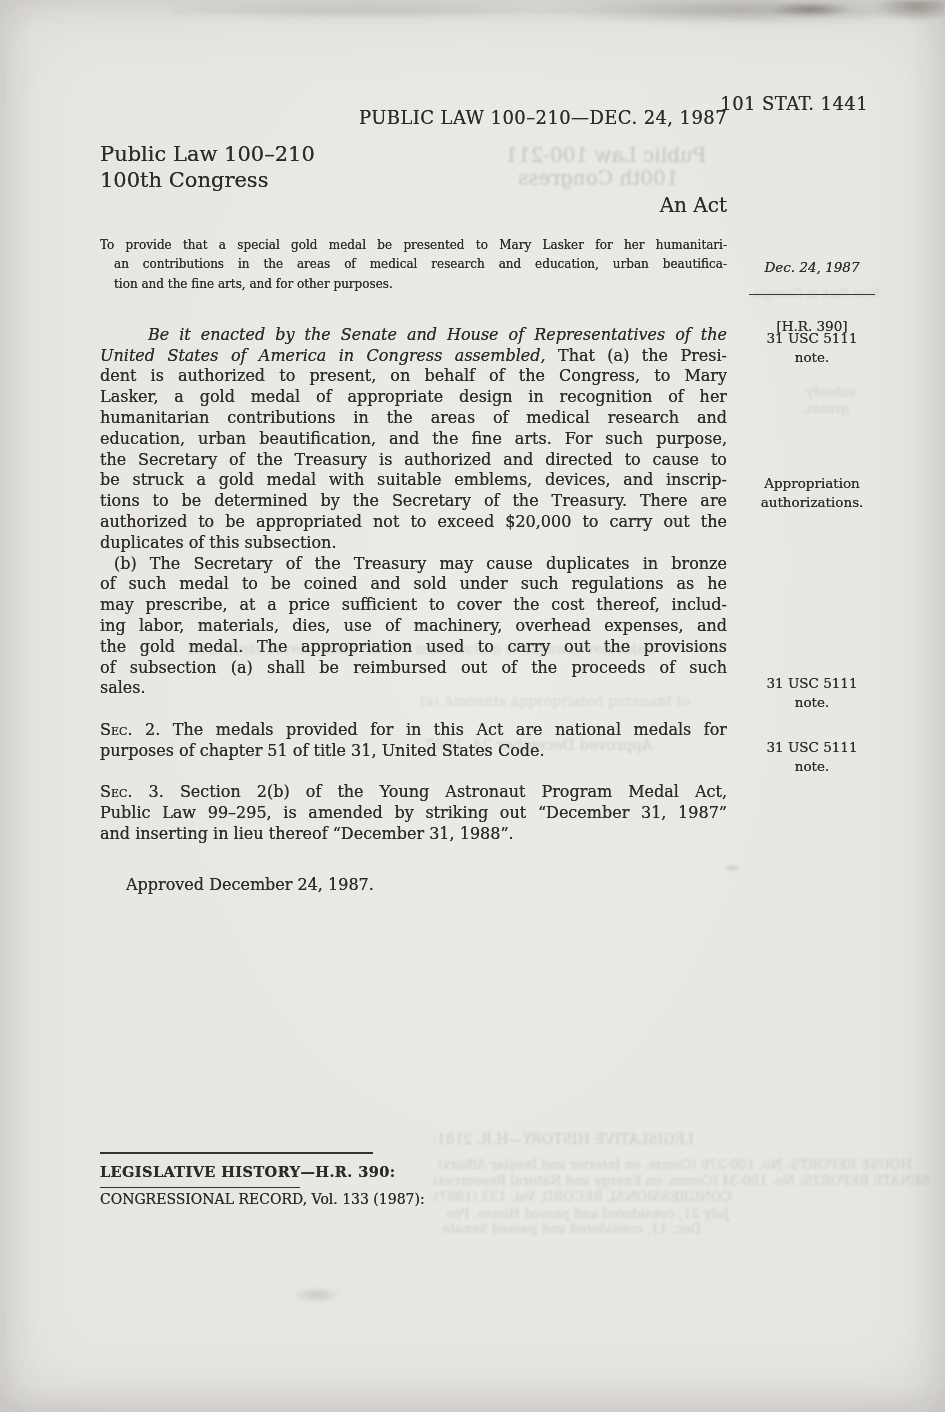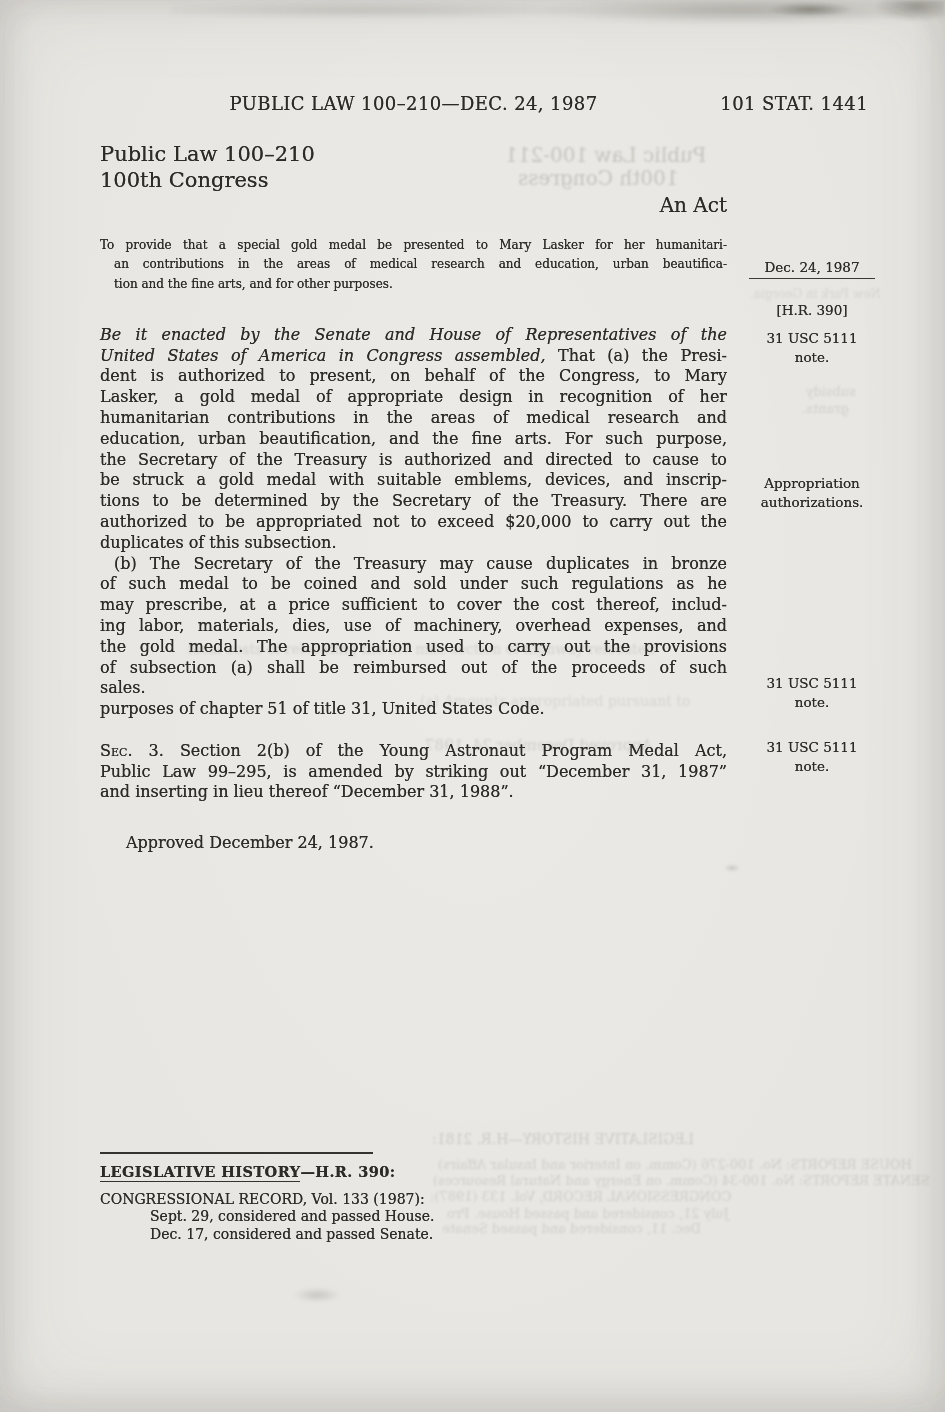--- a/index.html
+++ b/index.html
@@ -25,21 +25,21 @@
                 inset 0 -14px 40px rgba(70,66,56,0.05);
   }
   .ink { text-shadow: 0 0 0.6px rgba(45,43,38,0.85); }
 
   
   .running-header {
     position: absolute; left: 100px; top: 93px; width: 768px; height: 24px;
     font-size: 18px; letter-spacing: 0.4px;
   }
   .running-header .center {
-    position: absolute; left: 0; top: 0; width: 627px; text-align: center;
+    position: absolute; left: 0; top: 14px; width: 627px; text-align: right;
   }
   .running-header .right {
     position: absolute; right: 0; top: 0;
   }
 
   
   .law-heading {
     position: absolute; left: 100px; top: 141px;
     font-size: 21px; line-height: 26px;
   }
@@ -64,44 +64,44 @@
   }
   .plast { text-align: left; text-align-last: left; }
 
   
   .body-col {
     position: absolute; left: 100px; top: 304px; width: 627px;
     font-size: 16px; line-height: 20.8px;
   }
   .para { margin: 0; }
   .para .pl { text-indent: 14px; }
-  .ital { font-style: italic; }
+  .ital { font-style: italic; margin-left: 48px; }
   .sc { font-variant: small-caps; }
   .approved { margin-top: 30px; text-indent: 26px; }
 
   
   .margin-note {
     position: absolute; left: 749px; width: 126px;
     font-size: 13.5px; line-height: 18.5px;
     white-space: pre-line;
     text-align: center;
   }
   .note-date { top: 239px; text-align: center; }
-  .note-date .date { display: block; padding-bottom: 2px; border-bottom: 1px solid #3a3833; }
+  .note-date .date { display: block; padding-bottom: 18px; border-bottom: 1px solid #3a3833; font-style: italic; }
   .note-date .bill { display: block; padding-top: 3px; }
   .note-usc-1 { top: 329px; }
   .note-appropriation { top: 474px; }
   .note-usc-2 { top: 674px; }
   .note-usc-3 { top: 738px; }
 
   
   .leghist { position: absolute; left: 100px; top: 1152px; width: 360px; font-size: 14px; }
   .leghist-rule { width: 273px; border-top: 2px solid #35332e; margin-bottom: 9px; }
   .leghist-title { font-weight: 700; font-size: 14.5px; letter-spacing: 0.4px; white-space: nowrap; }
-  .leghist-title .u { border-bottom: 1.5px solid #35332e; padding-bottom: 1px; }
+  .leghist-title .u { border-bottom: 1.5px solid #35332e; padding-bottom: 7px; }
   .leghist-record { margin-top: 11px; white-space: nowrap; }
   .leghist-entries { padding-left: 50px; line-height: 17.5px; margin-top: 1px; white-space: nowrap; }
 
   
   .bleed-layer { position: absolute; inset: 0; pointer-events: none; }
   .bleed {
     position: absolute; color: #a7a69f; filter: blur(0.9px);
     white-space: nowrap; opacity: 0.55;
   }
   .mirror { transform: scaleX(-1); }
@@ -202,40 +202,39 @@
       <div class="pl">(b) The Secretary of the Treasury may cause duplicates in bronze
 of such medal to be coined and sold under such regulations as he
 may prescribe, at a price sufficient to cover the cost thereof, includ-
 ing labor, materials, dies, use of machinery, overhead expenses, and
 the gold medal. The appropriation used to carry out the provisions
 of subsection (a) shall be reimbursed out of the proceeds of such</div>
       <div class="plast">sales.</div>
     </div>
 
     <div class="para">
+      <div class="pl">
+        <span class="sc">Sec.</span><span> 2. The medals provided for in this Act are national medals for</span>
+      </div>
       <div class="plast">purposes of chapter 51 of title 31, United States Code.</div>
     </div>
 
     <div class="para">
       <div class="pl">
         <span class="sc">Sec.</span><span> 3. Section 2(b) of the Young Astronaut Program Medal Act,
 Public Law 99–295, is amended by striking out “December 31, 1987”</span>
       </div>
       <div class="plast">and inserting in lieu thereof “December 31, 1988”.</div>
     </div>
 
     <div class="approved">Approved December 24, 1987.</div>
   </div>
 
   <div class="leghist ink">
     <div class="leghist-rule"></div>
     <div class="leghist-title">
       <span class="u">LEGISLATIVE HISTORY</span><span>—H.R. 390:</span>
     </div>
     <div class="leghist-record">CONGRESSIONAL RECORD, Vol. 133 (1987):</div>
-    <div class="leghist-entries">
-      <div>Sept. 29, considered and passed House.</div>
-      <div>Dec. 17, considered and passed Senate.</div>
-    </div>
   </div>
 
   <div class="vignette"></div>
 </div>
 
 </body></html>

